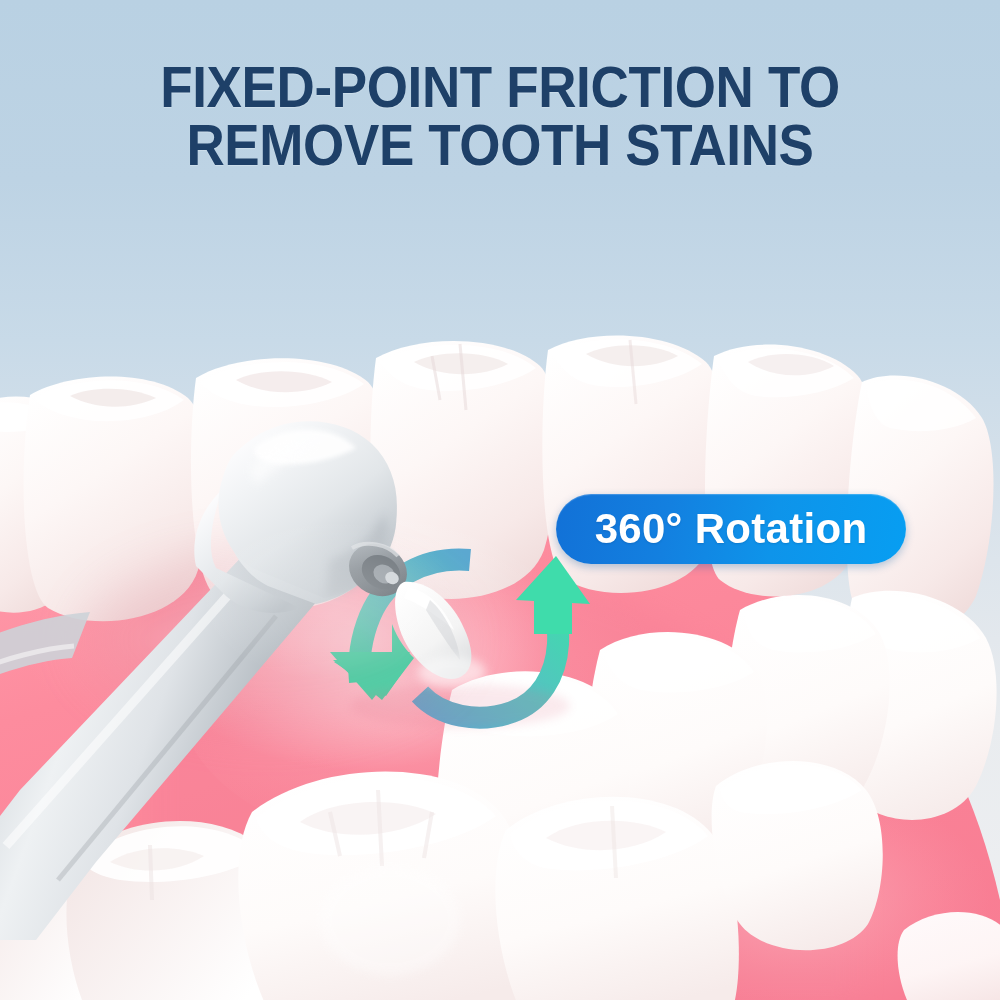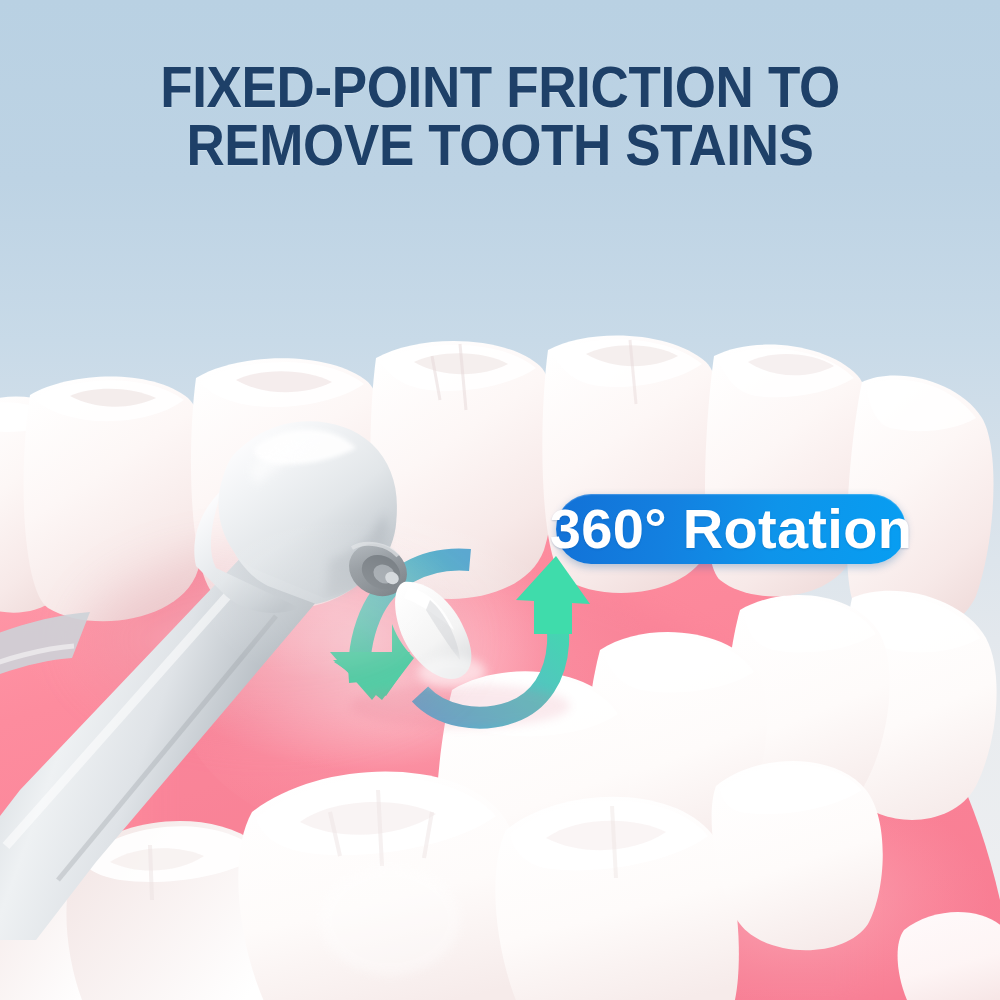--- a/index.html
+++ b/index.html
@@ -71,21 +71,21 @@
     background: linear-gradient(100deg, #1271d7 0%, #1380e0 32%, #0e94ea 62%, #079ef2 100%);
     box-shadow: 0 3px 9px rgba(10,90,160,0.30), inset 0 1px 1px rgba(255,255,255,0.22);
     display: flex;
     align-items: center;
     justify-content: center;
   }
   .badge-label {
     color: #ffffff;
     font-family: "Liberation Sans", sans-serif;
     font-weight: bold;
-    font-size: 56px;
+    font-size: 42px;
     line-height: 42px;
     letter-spacing: 0.3px;
     white-space: nowrap;
     text-shadow: 0 1px 2px rgba(0,60,120,0.22);
   }
 </style>
 </head>
 <body>
 
 <div id="stage">

